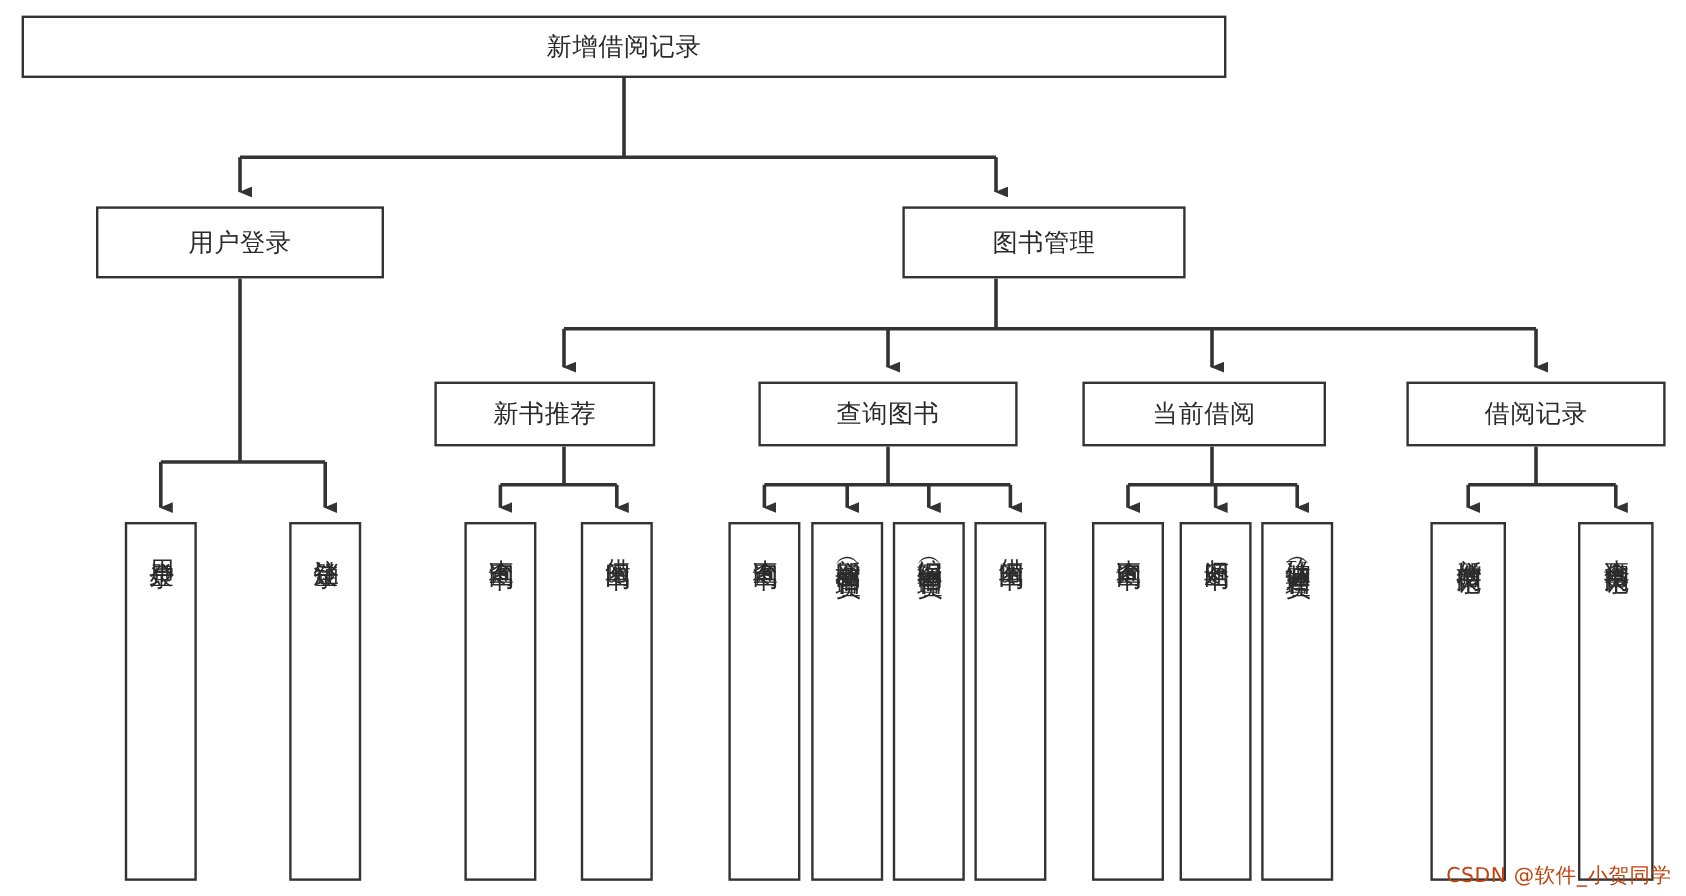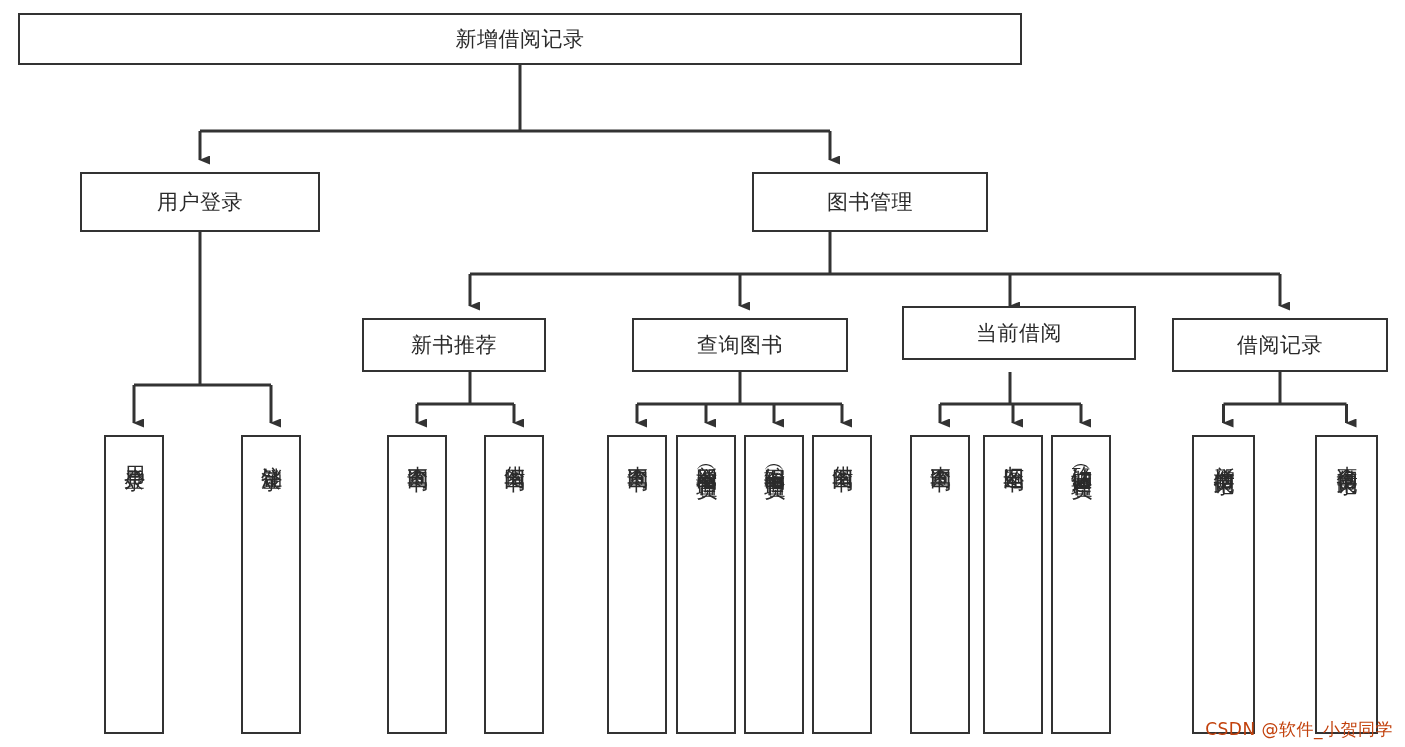--- a/index.html
+++ b/index.html
@@ -126,21 +126,21 @@
   <div class="node horiz" style="left: 712px; top: 172px; width: 236px; height: 60px; margin-left: 40px;">
     <span class="node-label">图书管理</span>
   </div>
 
   <div class="node horiz" style="left: 362px; top: 318px; width: 184px; height: 54px;">
     <span class="node-label">新书推荐</span>
   </div>
   <div class="node horiz" style="left: 632px; top: 318px; width: 216px; height: 54px;">
     <span class="node-label">查询图书</span>
   </div>
-  <div class="node horiz" style="left: 902px; top: 306px; width: 234px; height: 54px; justify-content: center;">
+  <div class="node horiz" style="left: 902px; top: 318px; width: 203px; height: 54px; justify-content: center;">
     <span class="node-label">当前借阅</span>
   </div>
   <div class="node horiz" style="left: 1172px; top: 318px; width: 216px; height: 54px;">
     <span class="node-label">借阅记录</span>
   </div>
 
   <div class="node vert" style="left: 104px; top: 435px; width: 60px; height: 299px;">
     <span class="node-label">用户登录</span>
   </div>
   <div class="node vert" style="left: 241px; top: 435px; width: 60px; height: 299px;">

